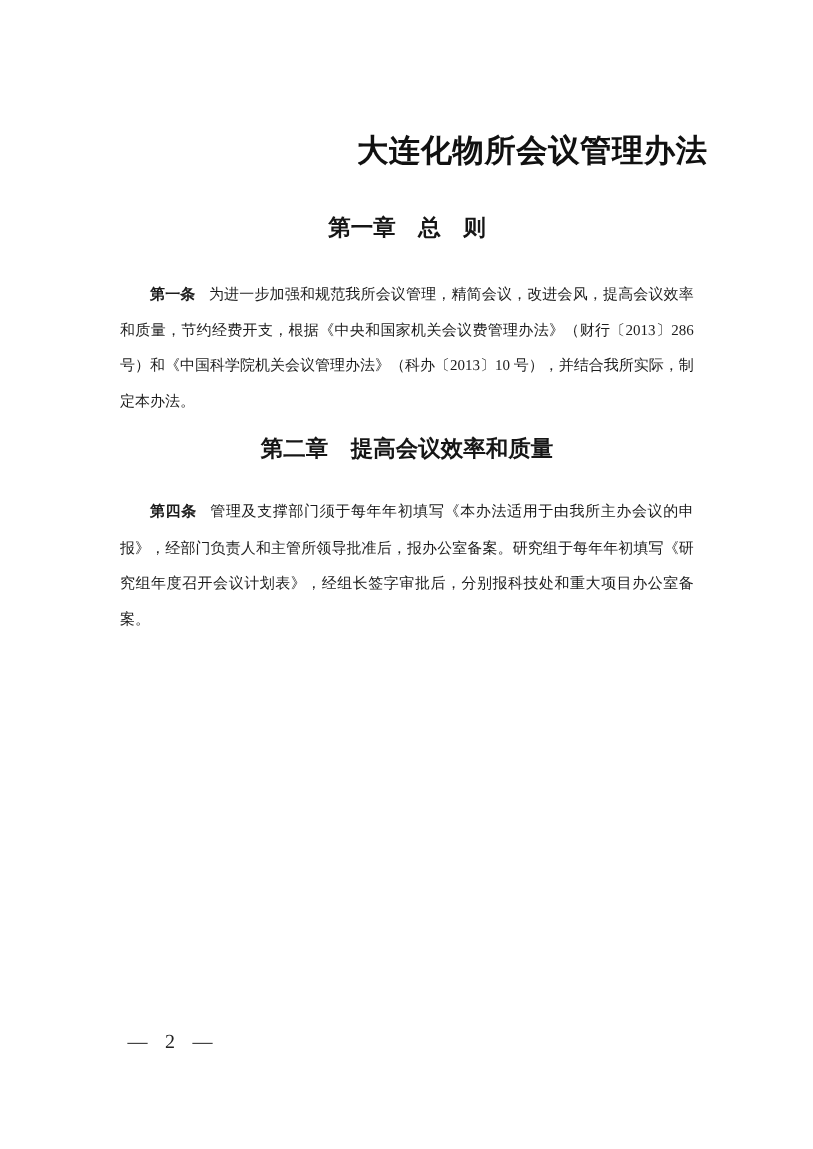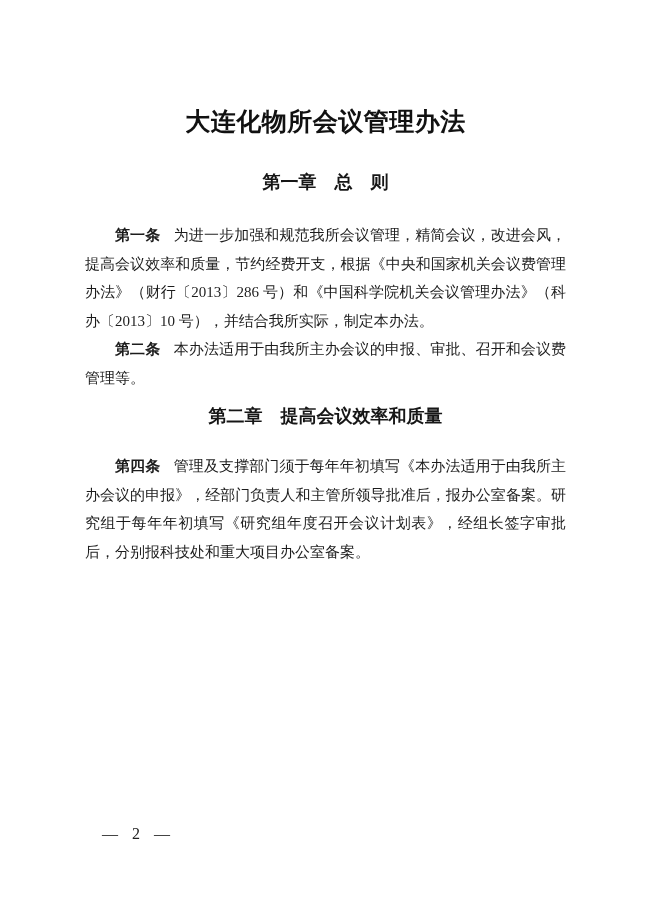--- a/index.html
+++ b/index.html
@@ -17,21 +17,21 @@
     color: #1a1a1a;
   }
   .content {
     position: absolute;
     left: 85px;
     top: 0;
     width: 481px;
   }
   .doc-title {
     margin: 107px 0 0 0;
-    text-align: center;
+    text-align: right;
     font-size: 25px;
     line-height: 30px;
     font-weight: 700;
     letter-spacing: 0.5px;
     color: #111;
   }
   .chapter-heading {
     text-align: center;
     font-size: 18px;
     line-height: 24px;
@@ -39,22 +39,22 @@
     font-family: Liberation Sans, sans-serif;
     color: #161616;
   }
   .chapter-heading.ch1 {
     margin: 33px 0 27px 0;
   }
   .chapter-heading.ch2 {
     margin: 12px 0 24px 0;
   }
   .para {
-    margin: 0;
-    font-size: 15px;
+    margin: 11px;
+    font-size: 12px;
     line-height: 28.5px;
     text-align: justify;
     text-indent: 2em;
     color: #1c1c1c;
   }
   .clause-label {
     font-family: "Liberation Sans", "DejaVu Sans", sans-serif;
     font-weight: 700;
     margin-right: 0.9em;
   }
@@ -75,23 +75,20 @@
   <div class="content">
 
     <h1 class="doc-title">大连化物所会议管理办法</h1>
 
     <h2 class="chapter-heading ch1">第一章　总　则</h2>
 
     <p class="para">
       <span class="clause-label">第一条</span><span>为进一步加强和规范我所会议管理，精简会议，改进会风，提高会议效率和质量，节约经费开支，根据《中央和国家机关会议费管理办法》（财行〔2013〕286 号）和《中国科学院机关会议管理办法》（科办〔2013〕10 号），并结合我所实际，制定本办法。</span>
     </p>
 
-    <p class="para">
-      <span class="clause-label">第二条</span><span>本办法适用于由我所主办会议的申报、审批、召开和会议费管理等。</span>
-    </p>
 
 
     <h2 class="chapter-heading ch2">第二章　提高会议效率和质量</h2>
 
     <p class="para">
       <span class="clause-label">第四条</span><span>管理及支撑部门须于每年年初填写《本办法适用于由我所主办会议的申报》，经部门负责人和主管所领导批准后，报办公室备案。研究组于每年年初填写《研究组年度召开会议计划表》，经组长签字审批后，分别报科技处和重大项目办公室备案。</span>
     </p>
 
   </div>
 

